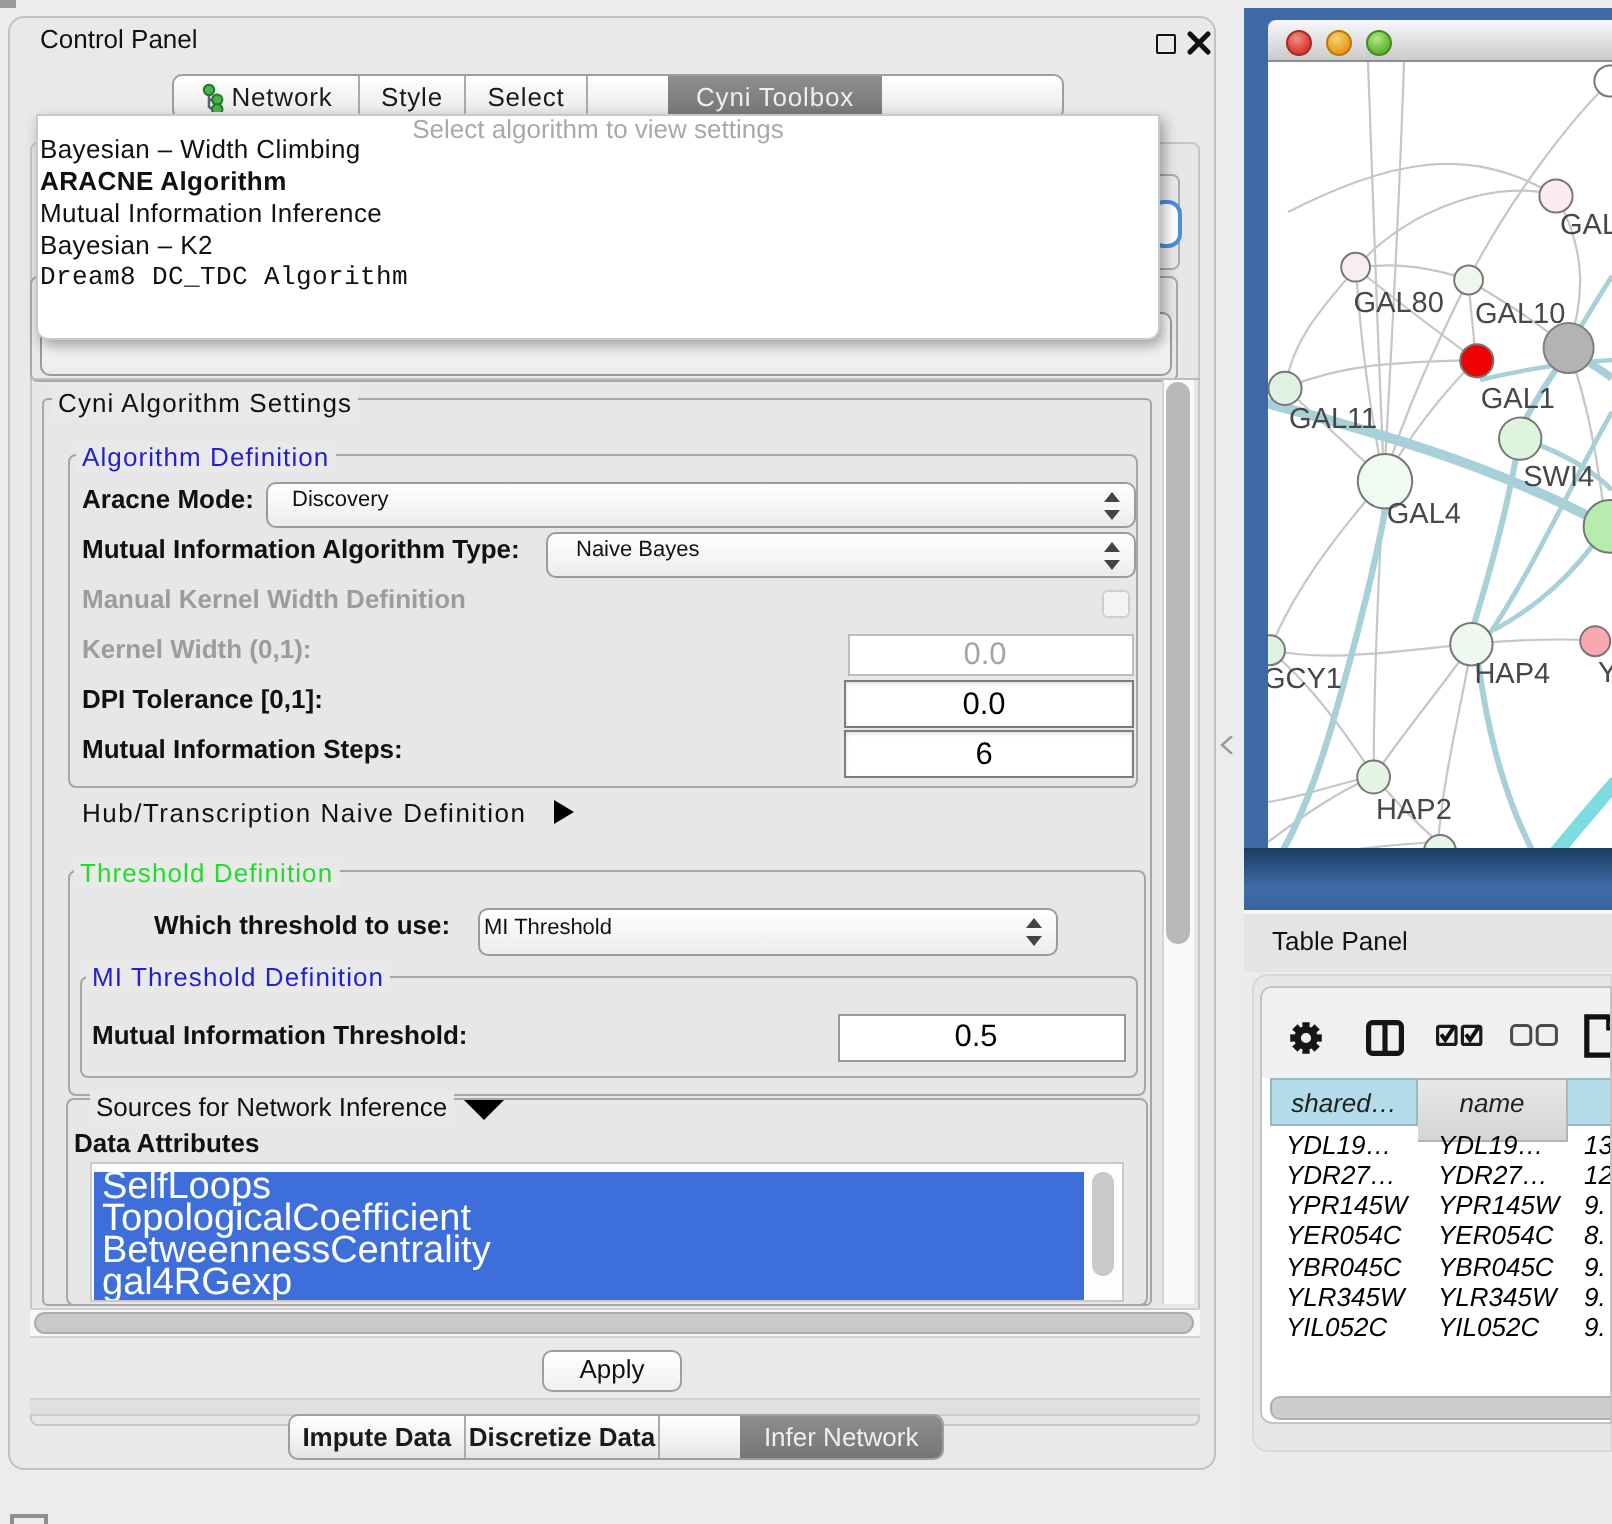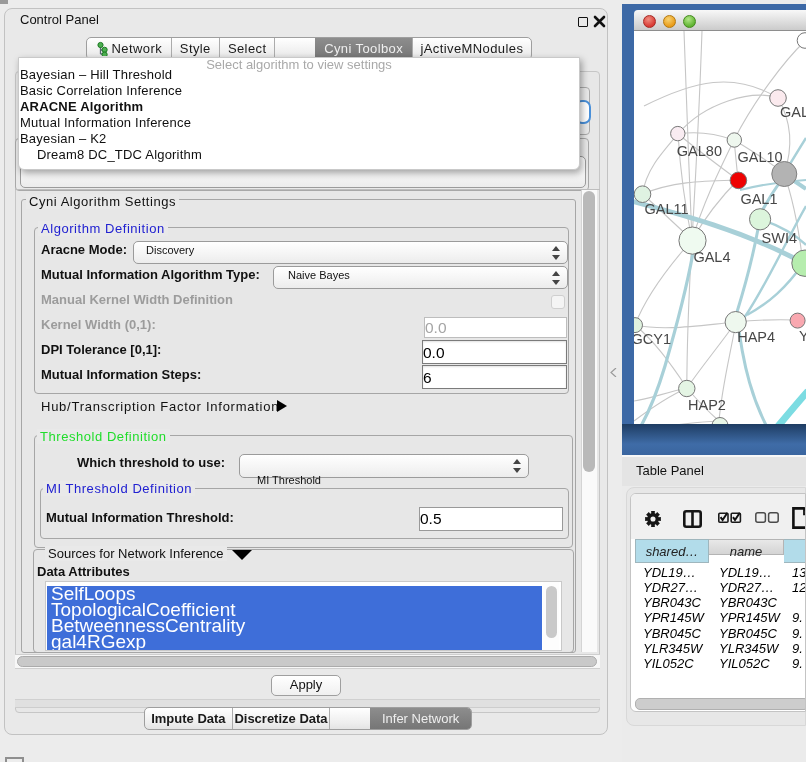--- a/index.html
+++ b/index.html
@@ -7,21 +7,21 @@
   .abs{position:absolute;}
   .b{font-weight:bold;}
   .lbl{position:absolute;font-size:13px;color:#111;white-space:nowrap;}
   .glbl{position:absolute;font-size:13px;white-space:nowrap;background:#e9e9e9;padding:0 3px;letter-spacing:0.55px;}
   .grp{position:absolute;border:1px solid #a6a6a6;border-radius:4px;}
   .combo{position:absolute;background:linear-gradient(#ffffff,#f4f4f4 60%,#ececec);border:1px solid #9b9b9b;border-radius:5px;font-size:11px;color:#111;}
   .combo .tx{position:absolute;left:10px;top:3px;}
   .spin{position:absolute;right:7px;top:50%;width:9px;height:14px;margin-top:-7px;}
   .spin:before{content:"";position:absolute;left:1px;top:0;border-left:4px solid transparent;border-right:4px solid transparent;border-bottom:5px solid #444;}
   .spin:after{content:"";position:absolute;left:1px;bottom:0;border-left:4px solid transparent;border-right:4px solid transparent;border-top:5px solid #444;}
-  .fld{position:absolute;background:#fff;font-size:13px;text-align:left;}
+  .fld{position:absolute;background:#fff;font-size:13px;text-align:center;}
   .seg{position:absolute;display:flex;border:1px solid #9e9e9e;border-radius:5px;background:linear-gradient(#ffffff,#eeeeee 70%,#e4e4e4);height:21px;font-size:13px;color:#1a1a1a;overflow:hidden;}
   .seg>div{display:flex;align-items:center;justify-content:center;border-right:1px solid #ababab;height:100%;box-sizing:border-box;}
   .seg>div:last-child{border-right:none;}
   .seg>div.sel{background:linear-gradient(#8d8d8d,#767676);color:#efefef;margin-left:40px;}
   .tr{height:15.3px;line-height:15.3px;white-space:nowrap;}
   .tr span{display:inline-block;}
   .tr span:nth-child(1){width:74px;padding-left:8px;box-sizing:border-box;}
   .tr span:nth-child(2){width:75px;padding-left:10px;box-sizing:border-box;}
   .tr span:nth-child(3){padding-left:8px;}
 </style>
@@ -43,21 +43,20 @@
 <div class="seg" style="left:86px;top:37px;width:444px;letter-spacing:0.4px;">
   <div style="width:93px;"><svg width="13" height="15" viewBox="0 0 13 15" style="margin-right:3px;">
         <path d="M4.5 6 L4.5 13 M4.5 9 L7 9 M4.5 13 L7 13" stroke="#5a6573" stroke-width="1.3" fill="none"></path>
         <circle cx="4.5" cy="4" r="2.6" fill="#4caf50" stroke="#1e7a24" stroke-width="1"></circle>
         <circle cx="8.6" cy="8.8" r="2.6" fill="#4caf50" stroke="#1e7a24" stroke-width="1"></circle>
         <circle cx="8.6" cy="13.6" r="2.6" fill="#4caf50" stroke="#1e7a24" stroke-width="1"></circle>
       </svg>Network</div>
   <div style="width:53px;">Style</div>
   <div style="width:61px;">Select</div>
   <div class="sel" style="width:107px;">Cyni Toolbox</div>
-  <div style="width:130px;">jActiveMNodules</div>
 </div>
 
 <div class="abs" style="left:15px;top:71px;width:585px;height:642px;background:#e7e7e7;border:1px solid #c6c6c6;border-radius:4px;box-sizing:border-box;"></div>
 
 <div class="abs" style="left:20px;top:87px;width:570px;height:48px;border:1px solid #aaaaaa;border-radius:4px;background:#e9e9e9;box-sizing:border-box;"></div>
 <div class="abs" style="left:15px;top:138px;width:574px;height:53px;border:1px solid #a8a8a8;border-radius:4px;background:#e9e9e9;box-sizing:border-box;"></div>
 <div class="combo" style="left:20px;top:156px;width:564px;height:30px;"></div>
 <div class="abs" style="left:575px;top:100px;width:16px;height:24px;border:2.5px solid #4a90d9;border-radius:7px;background:#fff;box-sizing:border-box;"></div>
 <div class="abs" style="left:15px;top:189px;width:585px;height:1px;background:#bdbdbd;"></div>
 
@@ -89,29 +88,29 @@
 
   <div class="lbl b" style="left:41px;top:317px;color:#9c9c9c;">Kernel Width (0,1):</div>
   <div class="fld" style="left:424px;top:317px;width:143px;height:21px;border:1px solid #bdbdbd;color:#a5a5a5;line-height:20px;padding-right:6px;box-sizing:border-box;font-size:15.5px;">0.0</div>
 
   <div class="lbl b" style="left:41px;top:342px;">DPI Tolerance [0,1]:</div>
   <div class="fld" style="left:422px;top:340px;width:145px;height:24px;border:1px solid #7b7b7b;box-shadow:inset 0 1px 2px rgba(0,0,0,0.12);color:#000;line-height:23px;padding-right:5px;box-sizing:border-box;font-size:15.5px;">0.0</div>
 
   <div class="lbl b" style="left:41px;top:367px;">Mutual Information Steps:</div>
   <div class="fld" style="left:422px;top:365px;width:145px;height:24px;border:1px solid #7b7b7b;box-shadow:inset 0 1px 2px rgba(0,0,0,0.12);color:#000;line-height:23px;padding-right:5px;box-sizing:border-box;font-size:15.5px;">6</div>
 
-  <div class="lbl" style="left:41px;top:399px;letter-spacing:0.75px;">Hub/Transcription Factor Information</div>
+  <div class="lbl" style="left:41px;top:399px;letter-spacing:0.75px;">Hub/Transcription Naive Definition</div>
   <div class="abs" style="left:277px;top:400px;width:0;height:0;border-top:6.5px solid transparent;border-bottom:6.5px solid transparent;border-left:10px solid #000;"></div>
 
   <div class="grp" style="left:34px;top:435px;width:537px;height:111px;"></div>
   <div class="glbl" style="left:37px;top:429px;color:#1fdd2a;">Threshold Definition</div>
 
   <div class="lbl b" style="left:77px;top:455px;">Which threshold to use:</div>
   <div class="combo" style="left:239px;top:454px;width:288px;height:22px;">
-      <span class="tx" style="top:3px;left:17px;margin-top:16px;">MI Threshold</span>
+      <span class="tx" style="top:3px;left:2px;">MI Threshold</span>
       <span class="spin"></span>
     </div>
 
   <div class="grp" style="left:40px;top:488px;width:527px;height:49px;"></div>
   <div class="glbl" style="left:43px;top:481px;color:#2121d1;">MI Threshold Definition</div>
 
   <div class="lbl b" style="left:46px;top:510px;">Mutual Information Threshold:</div>
   <div class="fld" style="left:419px;top:507px;width:144px;height:24px;border:1px solid #999999;color:#000;line-height:22px;padding-right:6px;box-sizing:border-box;font-size:15.5px;">0.5</div>
 
   <div class="grp" style="left:33px;top:549px;width:539px;height:102px;"></div>
@@ -142,26 +141,25 @@
 </div>
 
 <div class="abs" style="left:5px;top:757px;width:19px;height:10px;border:2px solid #8f8f8f;background:#ededed;box-sizing:border-box;"></div>
 
 <svg class="abs" style="left:610px;top:368px;" width="7" height="9" viewBox="0 0 7 9">
     <path d="M6 0 L1 4.5 L6 9" stroke="#9a9a9a" stroke-width="1.2" fill="none"></path>
   </svg>
 
 <div class="abs" id="popup" style="left:18px;top:57px;width:562px;height:113px;background:#fff;border:1px solid #c9c9c9;border-radius:0 0 6px 6px;box-shadow:2px 3px 7px rgba(0,0,0,0.35);box-sizing:border-box;font-size:13px;color:#101010;">
   <div style="height:9px;line-height:13px;text-align:center;color:#a9a9a9;">Select algorithm to view settings</div>
-  <div style="padding-left:1px;line-height:16px;letter-spacing:0.2px;">Bayesian – Hill Threshold</div>
-  <div style="padding-left:1px;line-height:16px;letter-spacing:0.2px;">Basic Correlation Inference</div>
+  <div style="padding-left:1px;line-height:16px;letter-spacing:0.2px;">Bayesian – Width Climbing</div>
   <div style="padding-left:1px;line-height:16px;letter-spacing:0.2px;font-weight:bold;">ARACNE Algorithm</div>
   <div style="padding-left:1px;line-height:16px;letter-spacing:0.2px;">Mutual Information Inference</div>
   <div style="padding-left:1px;line-height:16px;letter-spacing:0.2px;">Bayesian – K2</div>
-  <div style="padding-left:18px;line-height:16px;letter-spacing:0.2px;">Dream8 DC_TDC Algorithm</div>
+  <div style="padding-left:1px;line-height:16px;letter-spacing:0.2px;font-family:Liberation Mono, monospace;">Dream8 DC_TDC Algorithm</div>
 </div>
 
 <div class="abs" style="left:622px;top:454px;width:184px;height:308px;background:#ebebeb;"></div>
 <div class="abs" id="netframe" style="left:622px;top:4px;width:184px;height:450px;background:#3d69a6;"></div>
 <div class="abs" style="left:622px;top:424px;width:184px;height:31px;background:linear-gradient(#1e3c62,#3f6ca7 65%,#3a659f);"></div>
 <div class="abs" style="left:622px;top:455px;width:184px;height:4px;background:#f7f7f7;"></div>
 <div class="abs" style="left:634px;top:10px;width:172px;height:21px;background:linear-gradient(#f8f8f8,#cbcbcb);border-bottom:1px solid #8e8e8e;border-radius:4px 0 0 0;box-sizing:border-box;"></div>
 <div class="abs" style="left:643px;top:15px;width:11px;height:11px;border-radius:50%;background:radial-gradient(circle at 40% 30%,#f08d80,#d83a34 70%);border:1px solid #a62a24;box-sizing:content-box;"></div>
 <div class="abs" style="left:663px;top:15px;width:11px;height:11px;border-radius:50%;background:radial-gradient(circle at 40% 30%,#f7d271,#e99b19 70%);border:1px solid #b4790e;box-sizing:content-box;"></div>
 <div class="abs" style="left:683px;top:15px;width:11px;height:11px;border-radius:50%;background:radial-gradient(circle at 40% 30%,#b2e787,#5fb332 70%);border:1px solid #448a1d;box-sizing:content-box;"></div>
@@ -266,26 +264,26 @@
         <rect x="0.8" y="0.8" width="9.6" height="9.4" rx="2" fill="none" stroke="#4a4a4a" stroke-width="1.5"></rect>
         <rect x="13.6" y="0.8" width="9.6" height="9.4" rx="2" fill="none" stroke="#4a4a4a" stroke-width="1.5"></rect>
       </svg>
     <svg style="position:absolute;left:161px;top:13px;" width="20" height="22" viewBox="0 0 20 22">
         <path d="M1.4 1.4 L12 1.4 L18 7.4 L18 20.6 L1.4 20.6 Z" fill="none" stroke="#111" stroke-width="2.6"></path>
         <path d="M12 1.4 L12 7.4 L18 7.4" fill="none" stroke="#111" stroke-width="1.8"></path>
       </svg>
   </div>
   <div id="thead" style="position:absolute;left:4px;top:45px;width:171px;height:24px;font-size:13px;color:#222;">
     <div style="position:absolute;left:0;top:0;width:74px;height:24px;background:#b2dcea;border:1px solid #9fb6bd;box-sizing:border-box;text-align:center;line-height:23px;">shared…</div>
-    <div style="position:absolute;left:74px;top:0;width:75px;height:16px;background:linear-gradient(#e8e8e8,#d4d4d4);border:1px solid #b4b4b4;border-left:none;box-sizing:border-box;text-align:center;line-height:23px;">name</div>
+    <div style="position:absolute;left:74px;top:0;width:75px;height:32px;background:linear-gradient(#e8e8e8,#d4d4d4);border:1px solid #b4b4b4;border-left:none;box-sizing:border-box;text-align:center;line-height:23px;">name</div>
     <div style="position:absolute;left:149px;top:0;width:22px;height:24px;background:#b2dcea;border:1px solid #9fb6bd;border-left:none;box-sizing:border-box;"></div>
   </div>
   <div id="trows" style="position:absolute;left:4px;top:70.5px;width:171px;font-size:13px;color:#000;">
     <div class="tr"><span>YDL19…</span><span>YDL19…</span><span>13</span></div>
     <div class="tr"><span>YDR27…</span><span>YDR27…</span><span>12</span></div>
-    <div class="tr"><span>YBR043C</span><span>YBR043C</span><span></span></div>
     <div class="tr"><span>YPR145W</span><span>YPR145W</span><span>9.</span></div>
+    <div class="tr"><span>YER054C</span><span>YER054C</span><span>8.</span></div>
     <div class="tr"><span>YBR045C</span><span>YBR045C</span><span>9.</span></div>
     <div class="tr"><span>YLR345W</span><span>YLR345W</span><span>9.</span></div>
     <div class="tr"><span>YIL052C</span><span>YIL052C</span><span>9.</span></div>
   </div>
   <div style="position:absolute;left:4px;top:204px;width:172px;height:10px;background:#cdcdcd;border:1px solid #b0b0b0;border-radius:5px;"></div>
 </div>
 
 </body></html>

